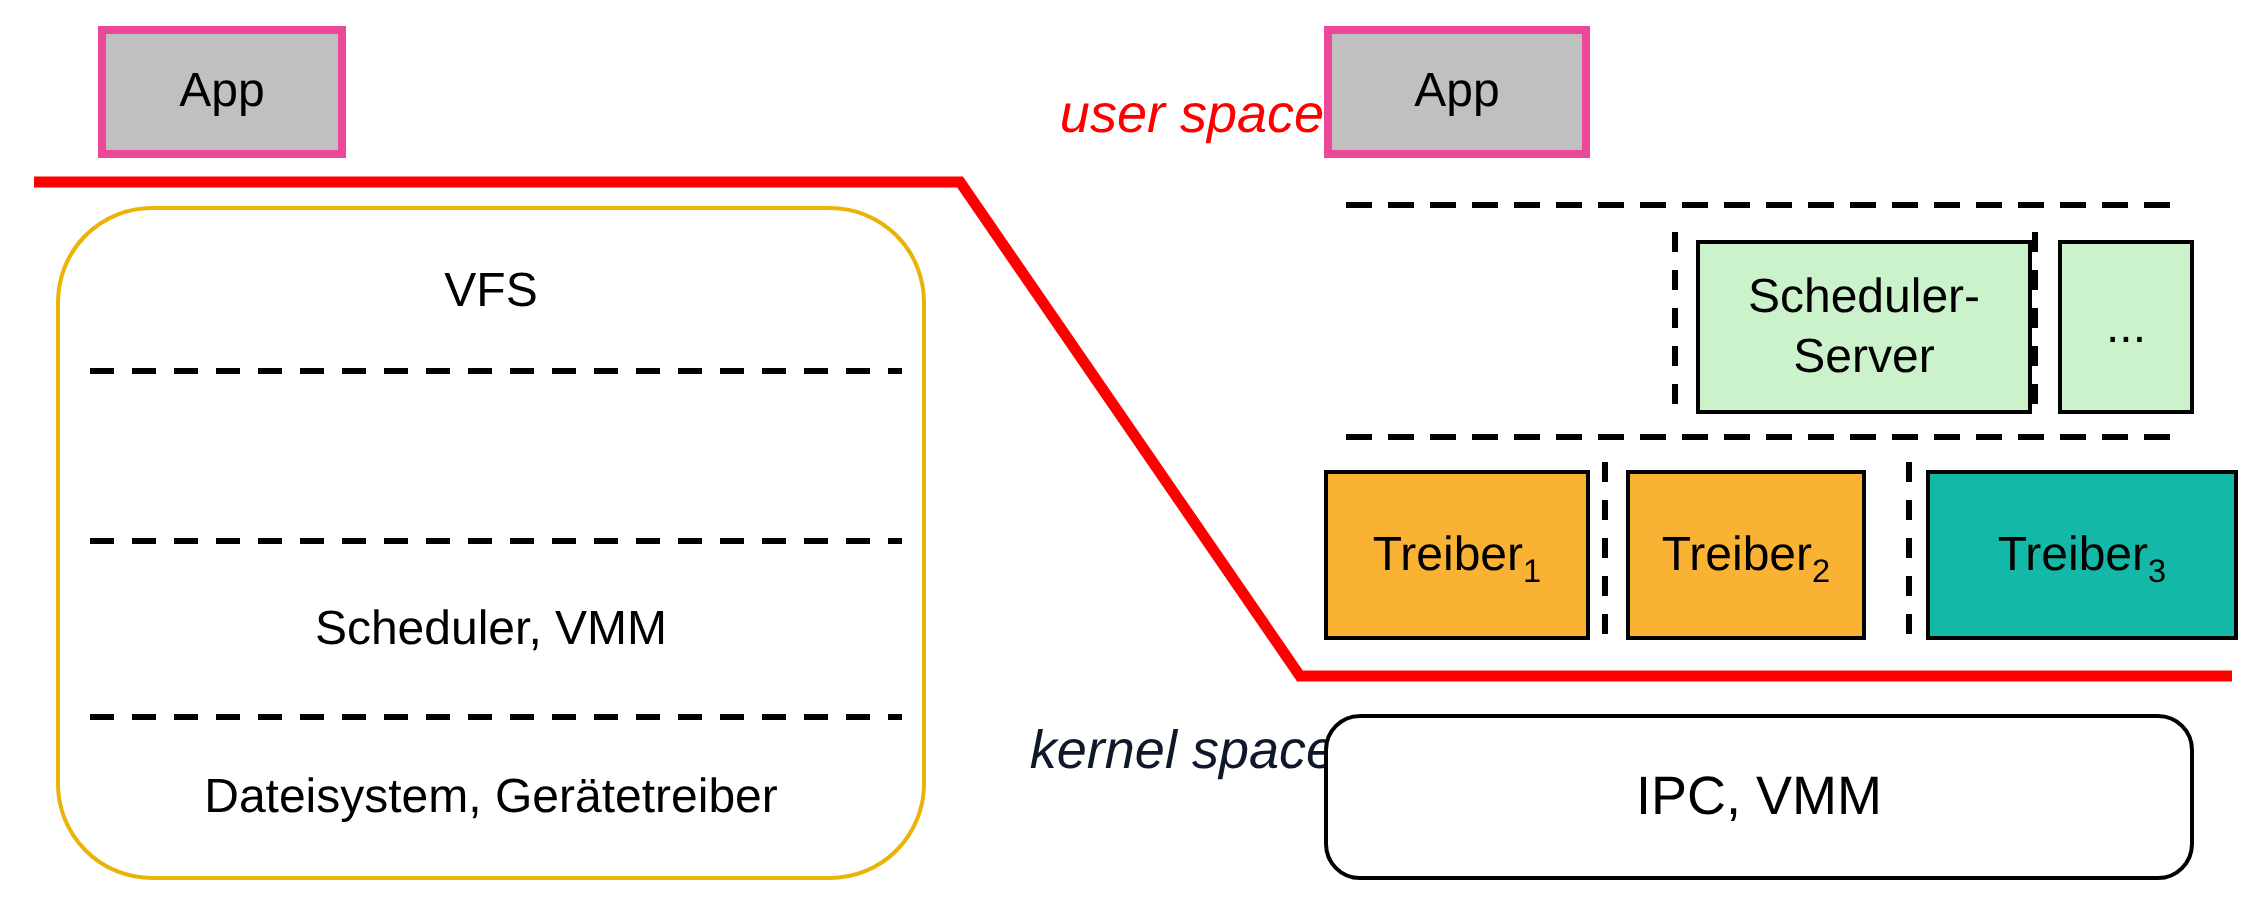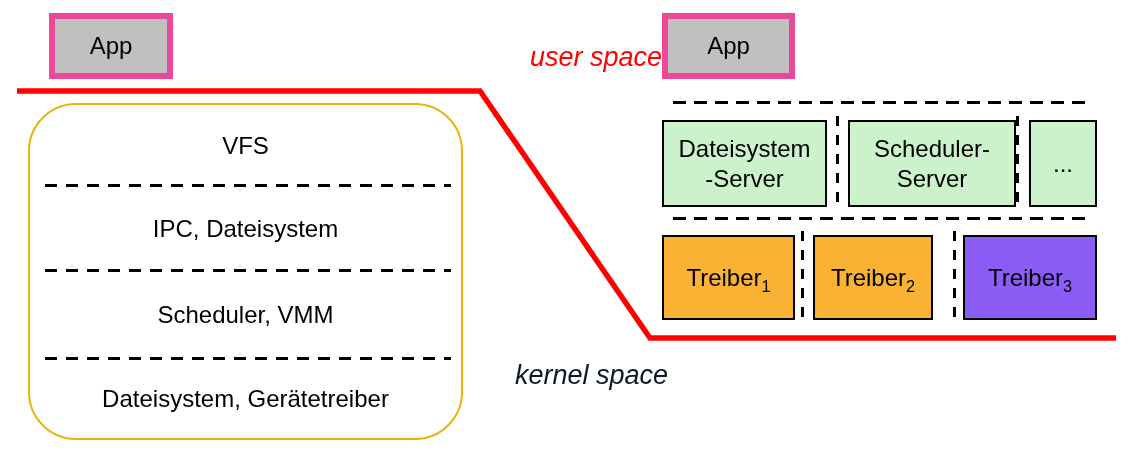--- a/index.html
+++ b/index.html
@@ -17,21 +17,21 @@
   .box {
     display: flex;
     align-items: center;
     justify-content: center;
     text-align: center;
     border: 2px solid #000;
     font-size: 24px;
     line-height: 1.25;
   }
   .app-box {
-    border: 6px solid #ec4899;
+    border: 4px solid #ec4899;
     font-size: 24px;
   }
   .round-big { border-radius: 48px; background: #fff; }
   .round-small { border-radius: 18px; background: #fff; font-size: 27px; }
   .hdash {
     height: 3px;
     background: repeating-linear-gradient(90deg, #000 0, #000 13px, transparent 13px, transparent 21px);
   }
   .vdash {
     width: 3px;
@@ -66,23 +66,20 @@
 
   <div class="abs box app-box" style="left: 49px; top: 13px; width: 124px; height: 66px; background-color: rgb(192, 192, 192);">
     <span>App</span>
   </div>
 
   <div class="abs round-big" style="left:28px; top:103px; width:435px; height:337px; border:2px solid #eab308;">
     <div class="layer-row" style="top:0; height:81px;">
       <span>VFS</span>
     </div>
     <div class="abs sep" style="left:15px; right:10px; top:79px;"></div>
-    <div class="layer-row" style="top:81px; height:85px;">
-      <span>IPC, Dateisystem</span>
-    </div>
     <div class="abs sep" style="left:15px; right:10px; top:164px;"></div>
     <div class="layer-row" style="top:166px; height:88px;">
       <span>Scheduler, VMM</span>
     </div>
     <div class="abs sep" style="left:15px; right:10px; top:252px;"></div>
     <div class="layer-row" style="top:254px; height:79px;">
       <span>Dateisystem, Gerätetreiber</span>
     </div>
   </div>
 
@@ -92,26 +89,20 @@
 
   <div class="abs space-label" style="left: 452px; top: 42px; color: rgb(255, 0, 0);">user space</div>
   <div class="abs space-label" style="left: 458px; top: 360px; color: #0f172a;">kernel space</div>
 
   <div class="abs box app-box" style="left: 662px; top: 13px; width: 133px; height: 66px; background-color: rgb(192, 192, 192);">
     <span>App</span>
   </div>
 
   <div class="abs hdash" style="left:673px; top:101px; width:415px;"></div>
 
-  <div class="abs box" style="left: 662px; top: 120px; width: 165px; height: 87px; background-color: rgb(204, 242, 204);">
-    <span>
-      <span>Dateisystem</span><br>
-      <span>-Server</span>
-    </span>
-  </div>
   <div class="abs vdash" style="left:836px; top:116px; height:95px;"></div>
   <div class="abs box" style="left: 848px; top: 120px; width: 168px; height: 87px; background-color: rgb(204, 242, 204);">
     <span>
       <span>Scheduler-</span><br>
       <span>Server</span>
     </span>
   </div>
   <div class="abs vdash" style="left:1016px; top:116px; height:95px;"></div>
   <div class="abs box" style="left: 1029px; top: 120px; width: 68px; height: 87px; background-color: rgb(204, 242, 204);">
     <span>...</span>
@@ -120,18 +111,21 @@
   <div class="abs hdash" style="left:673px; top:217px; width:415px;"></div>
 
   <div class="abs box" style="left: 662px; top: 235px; width: 133px; height: 85px; background-color: rgb(249, 178, 51);">
     <span><span>Treiber</span><sub>1</sub></span>
   </div>
   <div class="abs vdash" style="left:801px; top:231px; height:93px;"></div>
   <div class="abs box" style="left: 813px; top: 235px; width: 120px; height: 85px; background-color: rgb(249, 178, 51);">
     <span><span>Treiber</span><sub>2</sub></span>
   </div>
   <div class="abs vdash" style="left:953px; top:231px; height:93px;"></div>
-  <div class="abs box" style="left: 963px; top: 235px; width: 134px; height: 85px; background-color: #8b5cf6;">
+  <div class="abs box" style="left: 963px; top: 235px; width: 156px; height: 85px; background-color: #14b8a6;">
     <span><span>Treiber</span><sub>3</sub></span>
   </div>
 
+  <div class="abs box round-small" style="left:662px; top:357px; width:435px; height:83px;">
+    <span>IPC, VMM</span>
+  </div>
 
 </div>
 
 </body></html>

